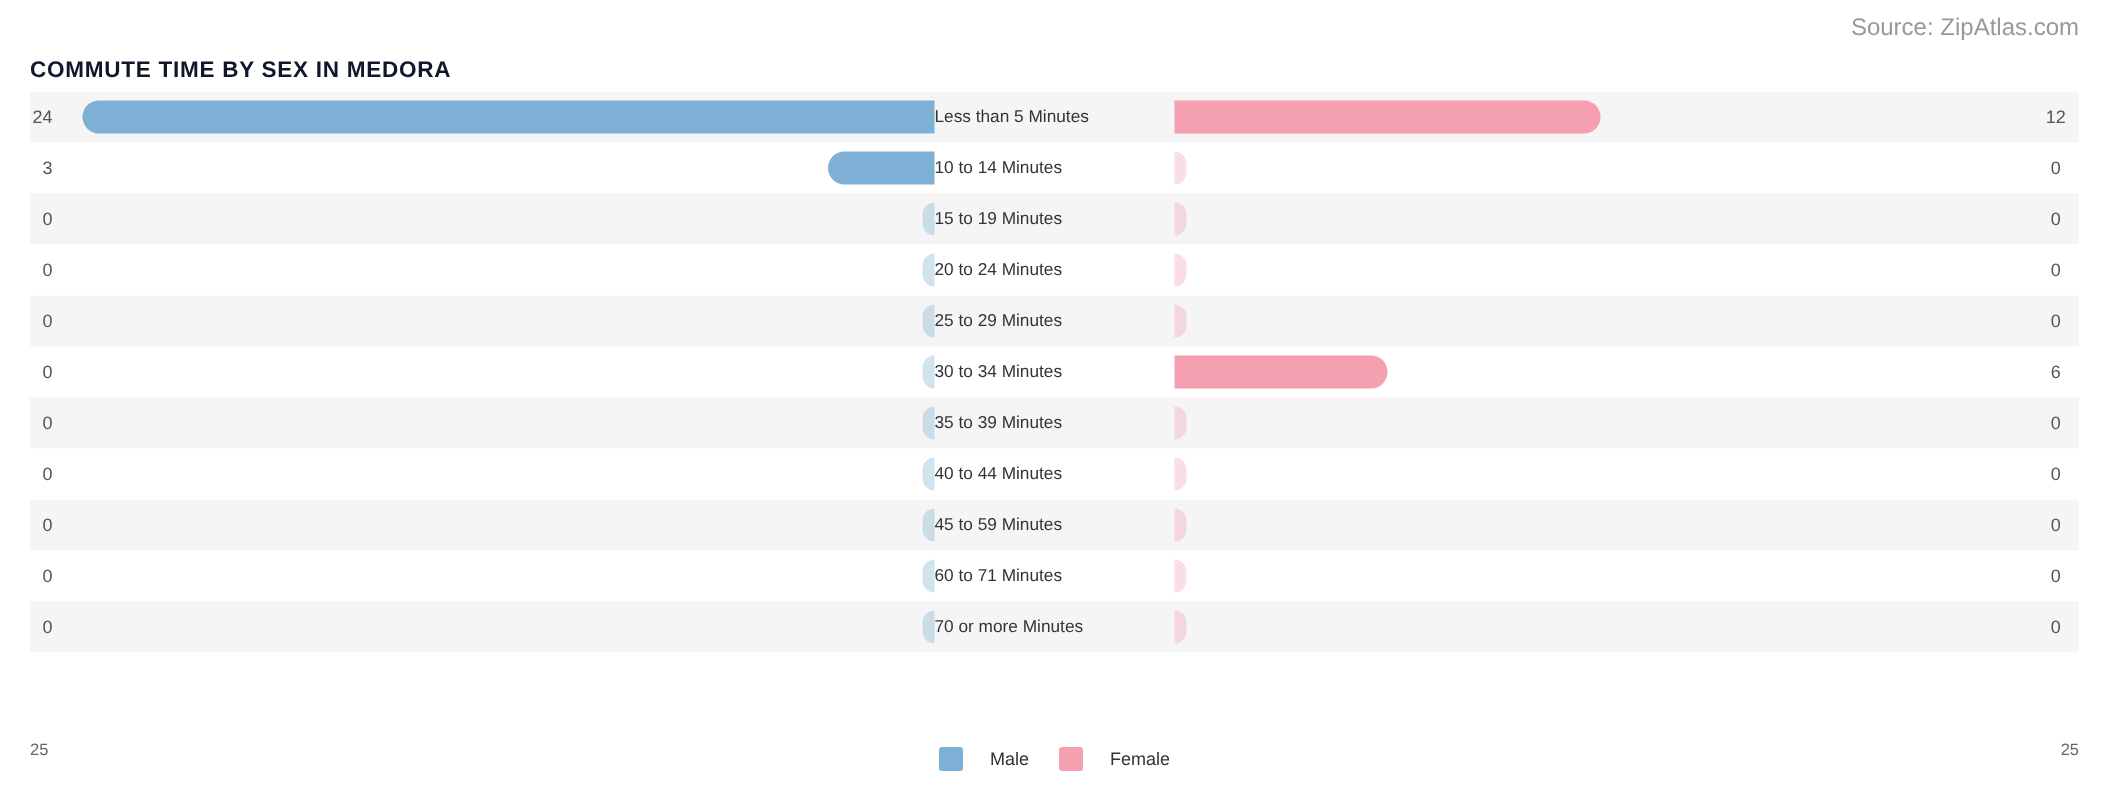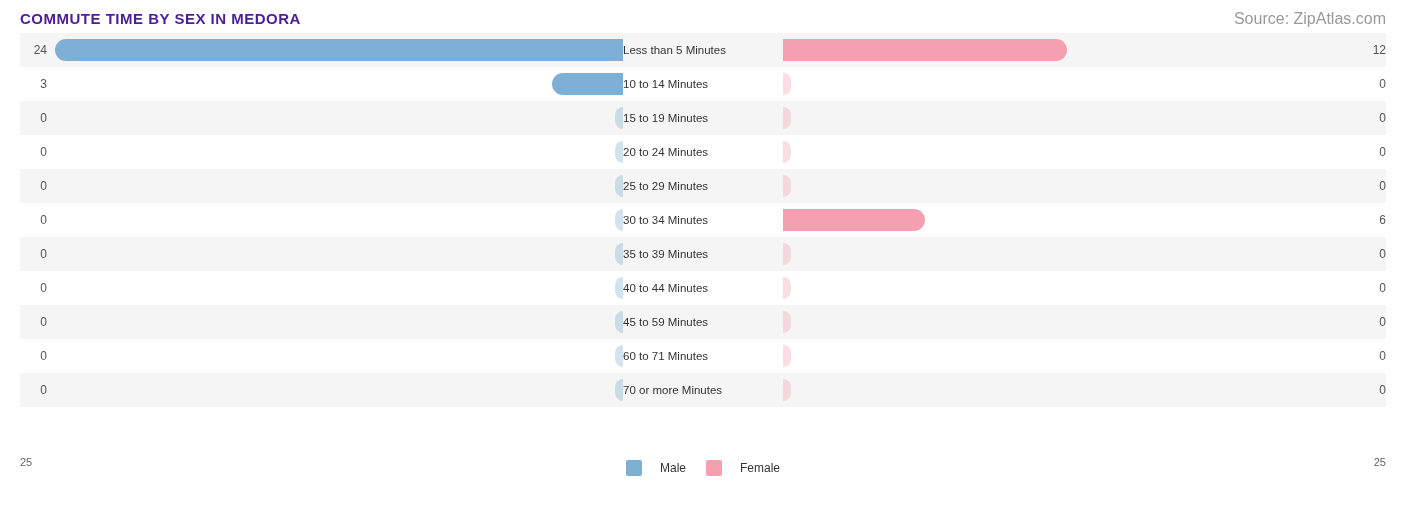--- a/index.html
+++ b/index.html
@@ -14,24 +14,25 @@
     .chart-container {
       width: 1406px;
       height: 523px;
       background: #fff;
       padding: 10px 20px 40px 20px;
       position: relative;
     }
     .chart-title {
       font-size: 15px;
       font-weight: bold;
-      color: #4c1d95;
+      color: #0f172a;
       text-transform: uppercase;
       letter-spacing: 0.5px;
       margin-bottom: 6px;
+      margin-top: 28px;
     }
     .source-label {
       position: absolute;
       top: 10px;
       right: 20px;
       font-size: 16px;
       color: #999;
     }
     .chart-area {
       position: relative;
@@ -48,21 +49,21 @@
       background: #f5f5f5;
     }
     .row:nth-child(even) {
       background: #fff;
     }
     .left-value {
       width: 35px;
       text-align: right;
       font-size: 12px;
       color: #555;
-      padding-right: 8px;
+      padding-right: 20px;
       flex-shrink: 0;
     }
     .left-bar-container {
       display: flex;
       justify-content: flex-end;
       align-items: center;
       width: 45%;
       height: 22px;
     }
     .right-bar-container {
@@ -87,21 +88,21 @@
       min-width: 0;
     }
     .bar-female {
       background: #f4a0b0;
       height: 22px;
       border-radius: 0 11px 11px 0;
       min-width: 0;
     }
     .right-value {
       width: 35px;
-      text-align: right;
+      text-align: center;
       font-size: 12px;
       color: #555;
       padding-left: 4px;
       flex-shrink: 0;
     }
     .legend {
       display: flex;
       justify-content: center;
       align-items: center;
       gap: 20px;
@@ -118,21 +119,21 @@
       width: 16px;
       height: 16px;
       border-radius: 2px;
     }
     .axis-labels {
       display: flex;
       justify-content: space-between;
       font-size: 11px;
       color: #666;
       padding: 0 0px;
-      margin-top: 0;
+      margin-top: 10px;
     }
   </style>
 </head>
 <body>
 
 <div class="chart-container">
   <div class="chart-title">COMMUTE TIME BY SEX IN MEDORA</div>
   <div class="source-label">Source: ZipAtlas.com</div>
   <div class="chart-area" id="chart-area">
   <div class="row">

